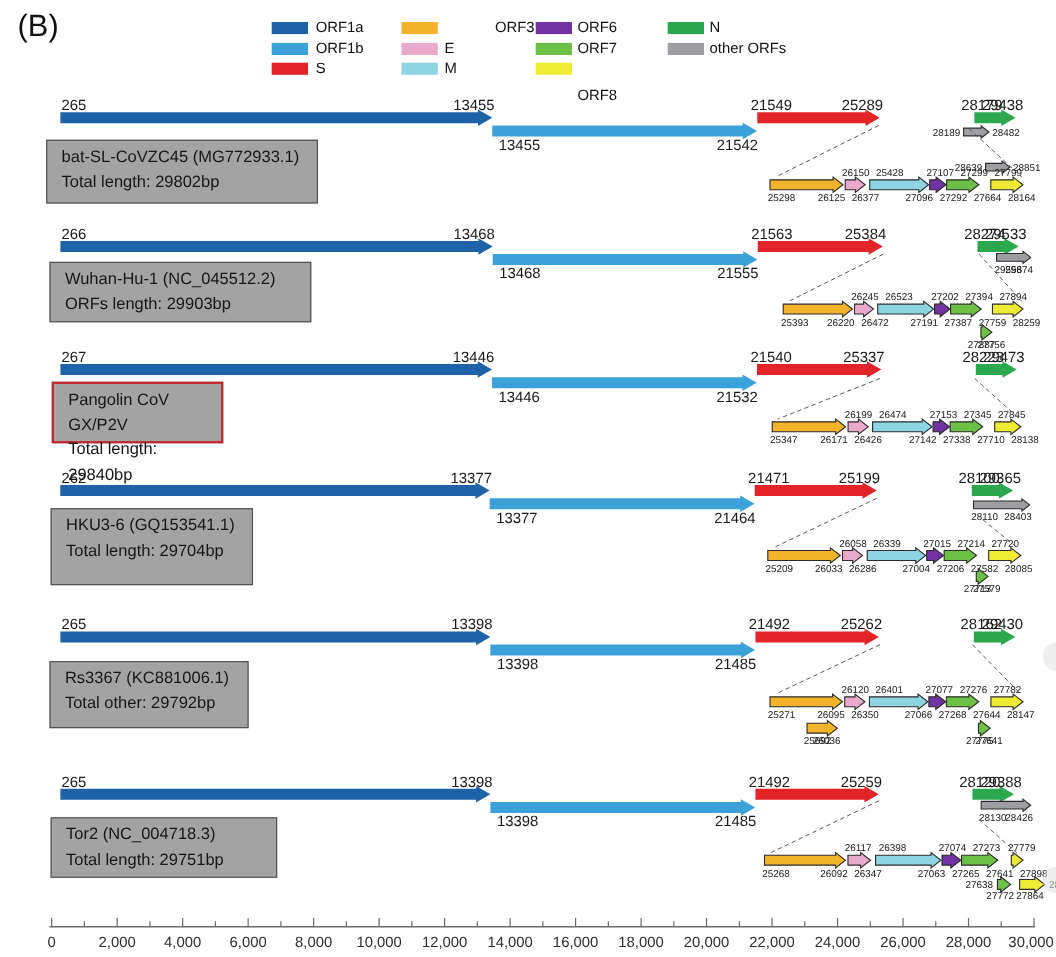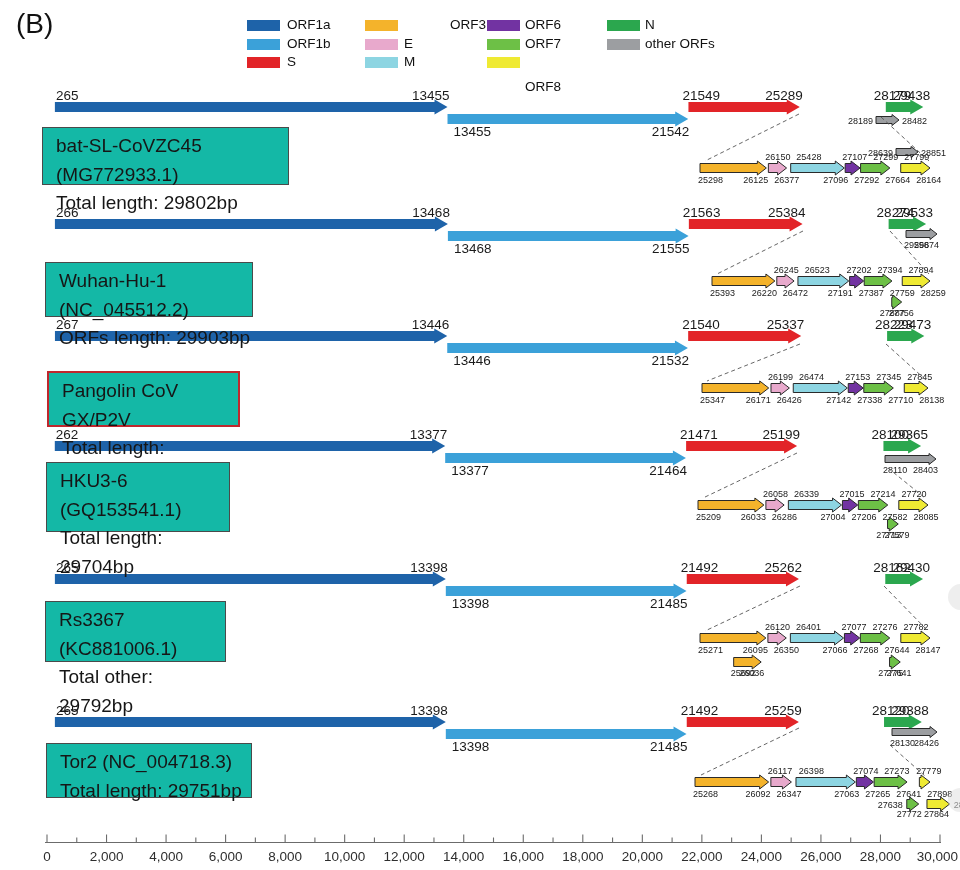--- a/index.html
+++ b/index.html
@@ -3,21 +3,21 @@
 <meta charset="utf-8">
 <style>
   html,body{margin:0;padding:0}
   body{width:960px;height:870px;position:relative;background:#ffffff;
        font-family:"Liberation Sans",sans-serif;overflow:hidden}
   #fig{position:absolute;left:0;top:0;width:960px;height:870px}
   svg text{font-family:"Liberation Sans",sans-serif;fill:#1a1a1a}
   .lab-main{font-size:13.5px}
   .lab-small{font-size:9px}
   .lab-axis{font-size:13.5px;fill:#2e2e2e}
-  .gbox{position:absolute;border:1.4px solid #4a4a4a;background:#14b8a6;font-size:19px;
+  .gbox{position:absolute;border:1.4px solid #4a4a4a;background:#a3a3a3;font-size:15px;
         color:#161616;line-height:1.5;padding:4px 0 0 13px;box-sizing:border-box}
   .gbox.red{border:2px solid #c0272d}
   #panel-label{position:absolute;left:16px;top:8px;font-size:28px;color:#111}
   .legend-swatch{position:absolute;width:33px;height:11px}
   .legend-label{position:absolute;font-size:13.5px;color:#111;white-space:nowrap}
   .edge-blob{position:absolute;border-radius:50%;background:#e0e0e0;opacity:.55}
 </style>
 </head>
 <body>
 
@@ -320,25 +320,25 @@
       <div class="legend-swatch" style="left: 607px; top: 20px; background: rgb(43, 167, 78);"></div>
       <div class="legend-label" style="left: 645px; top: 17px;">N</div>
       <div class="legend-swatch" style="left: 607px; top: 38.5px; background: rgb(156, 158, 161);"></div>
       <div class="legend-label" style="left: 645px; top: 35.5px;">other ORFs</div>
     </div>
   <div id="boxes">
       <div class="gbox" style="left: 42px; top: 127px; width: 247px; height: 58px;">
         <div>bat-SL-CoVZC45 (MG772933.1)</div>
         <div>Total length: 29802bp</div>
       </div>
-      <div class="gbox" style="left: 45px; top: 262px; width: 208px; height: 55px;">
+      <div class="gbox" style="left: 45px; top: 238px; width: 238px; height: 55px;">
         <div>Wuhan-Hu-1 (NC_045512.2)</div>
         <div>ORFs length: 29903bp</div>
       </div>
-      <div class="gbox red" style="left: 47px; top: 347px; width: 193px; height: 56px; margin-top: 24px;">
+      <div class="gbox red" style="left: 47px; top: 347px; width: 156px; height: 56px;">
         <div>Pangolin CoV GX/P2V</div>
         <div>Total length: 29840bp</div>
       </div>
       <div class="gbox" style="left: 46px; top: 462px; width: 184px; height: 70px;">
         <div>HKU3-6 (GQ153541.1)</div>
         <div>Total length: 29704bp</div>
       </div>
       <div class="gbox" style="left: 45px; top: 601px; width: 181px; height: 61px;">
         <div>Rs3367 (KC881006.1)</div>
         <div>Total other: 29792bp</div>

